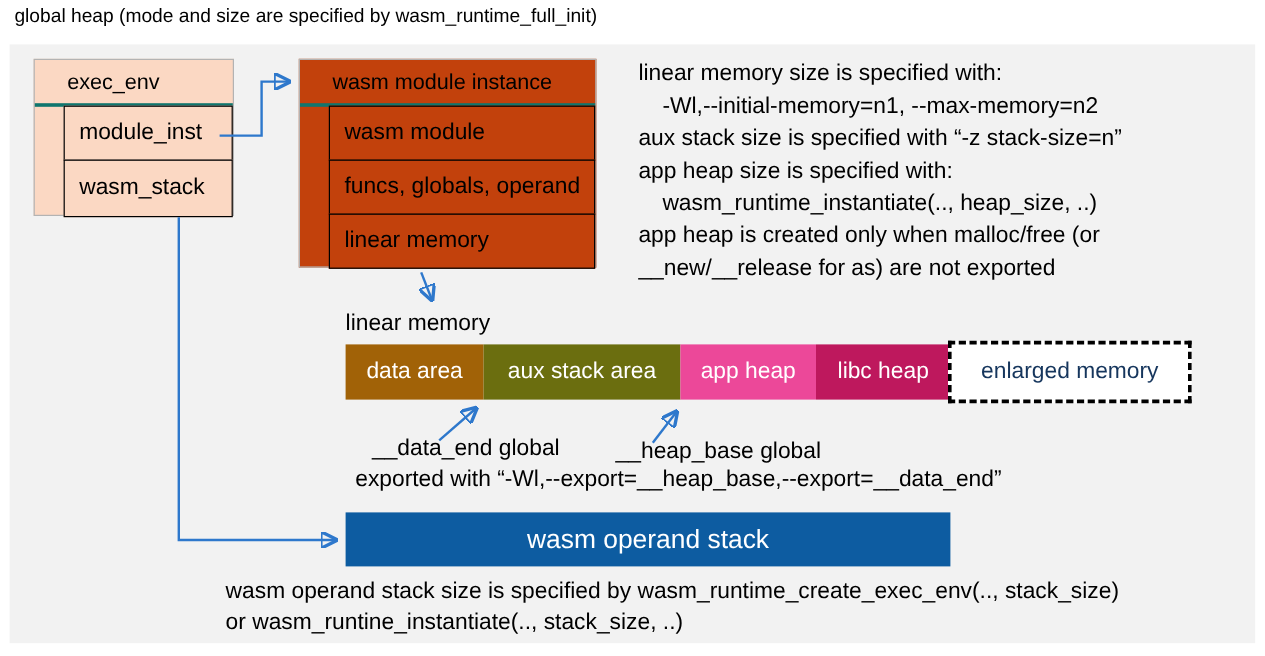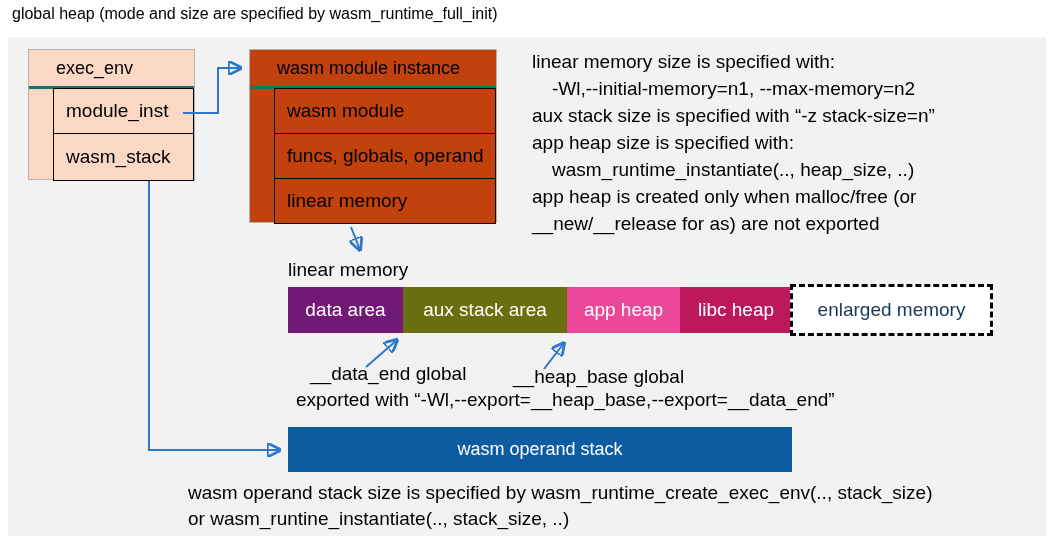--- a/index.html
+++ b/index.html
@@ -32,21 +32,21 @@
   .seg-data{left:288px;width:115px;}
   .seg-aux{left:403px;width:164px;}
   .seg-app{left:567px;width:113px;}
   .seg-libc{left:680px;width:112px;}
   .seg-enlarged{left:790px;width:203px;top:284px;height:52px;border:3px dashed #000;background:#fff;}
 
   .data-end-label{position:absolute;left:310px;top:363px;font-size:19px;}
   .heap-base-label{position:absolute;left:513px;top:366px;font-size:19px;}
   .export-note{position:absolute;left:296px;top:389px;font-size:19px;}
 
-  .operand-bar{position:absolute;left:288px;top:427px;width:504px;height:45px;display:flex;align-items:center;justify-content:center;font-size:18px;color:#fff;}
+  .operand-bar{position:absolute;left:288px;top:427px;width:504px;height:45px;display:flex;align-items:center;justify-content:center;font-size:22px;color:#fff;}
 
   .notes-bottom{position:absolute;left:188px;top:480px;font-size:19px;line-height:26px;}
 
   svg.arrows{position:absolute;left:0;top:0;width:1054px;height:547px;pointer-events:none;}
   svg.arrows path{fill:none;stroke:#2e78cc;stroke-width:2;}
 </style>
 </head>
 <body>
 
 <div class="stage">
@@ -73,21 +73,21 @@
     <div class="indent">-Wl,--initial-memory=n1, --max-memory=n2</div>
     <div>aux stack size is specified with “-z stack-size=n”</div>
     <div>app heap size is specified with:</div>
     <div class="indent">wasm_runtime_instantiate(.., heap_size, ..)</div>
     <div>app heap is created only when malloc/free (or</div>
     <div>__new/__release for as) are not exported</div>
   </div>
 
   <div class="lm-label">linear memory</div>
 
-  <div class="bar-seg seg-data" style="background-color: #701a75;">data area</div>
+  <div class="bar-seg seg-data" style="background-color: #a16207;">data area</div>
   <div class="bar-seg seg-aux" style="background-color: rgb(107, 110, 15);">aux stack area</div>
   <div class="bar-seg seg-app" style="background-color: #ec4899;">app heap</div>
   <div class="bar-seg seg-libc" style="background-color: #be185d;">libc heap</div>
   <div class="bar-seg seg-enlarged" style="color: rgb(22, 54, 93);">enlarged memory</div>
 
   <div class="data-end-label">__data_end global</div>
   <div class="heap-base-label">__heap_base global</div>
   <div class="export-note">exported with “-Wl,--export=__heap_base,--export=__data_end”</div>
 
   <div class="operand-bar" style="background-color: rgb(13, 92, 161);">wasm operand stack</div>

